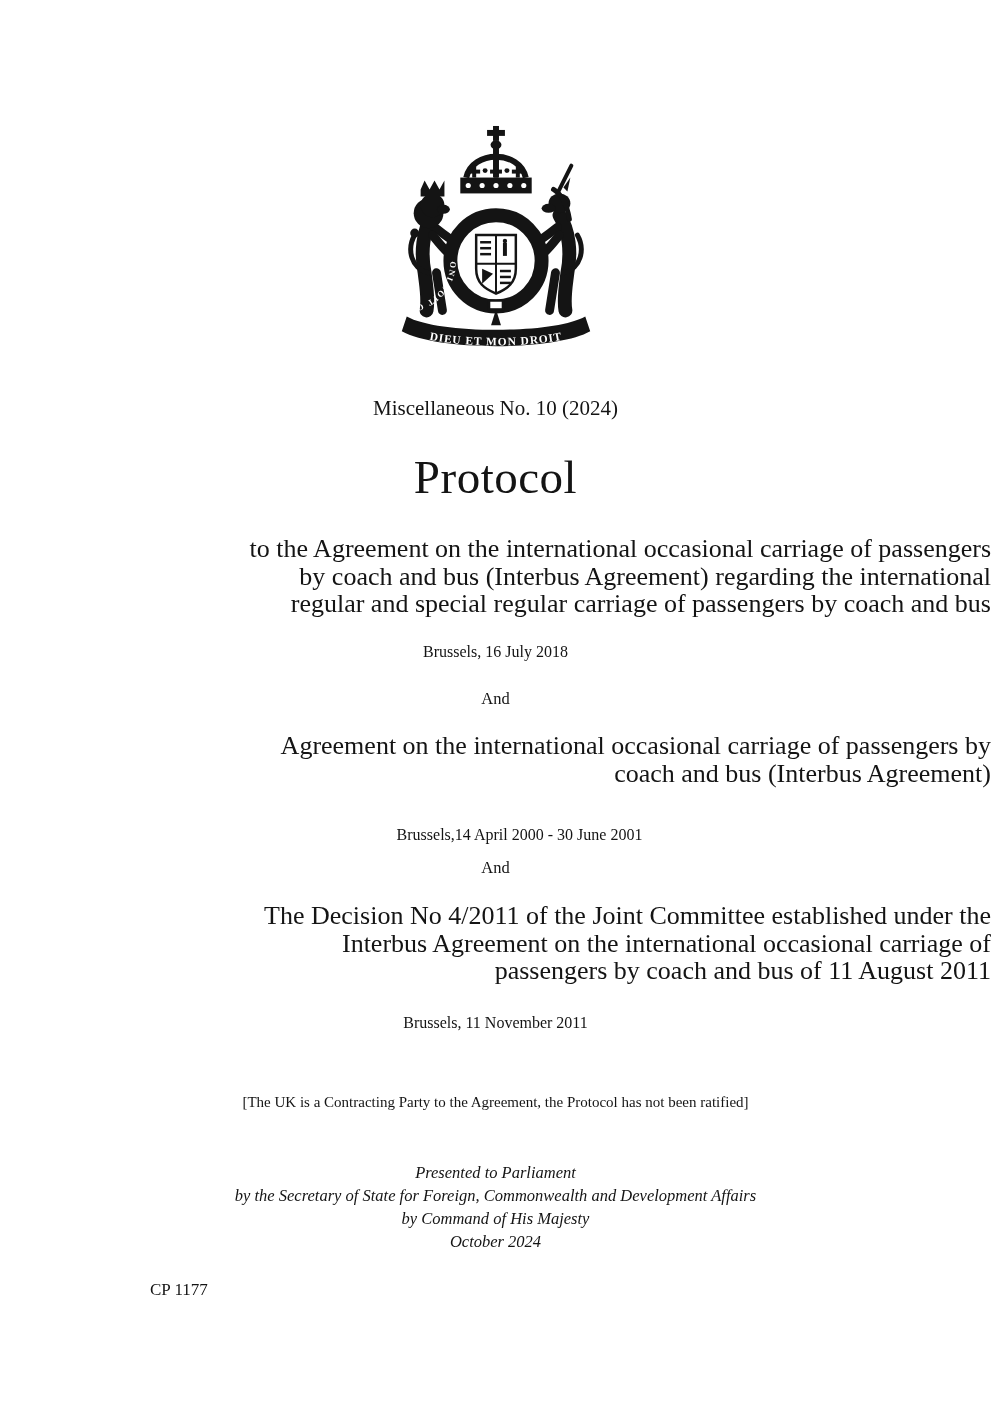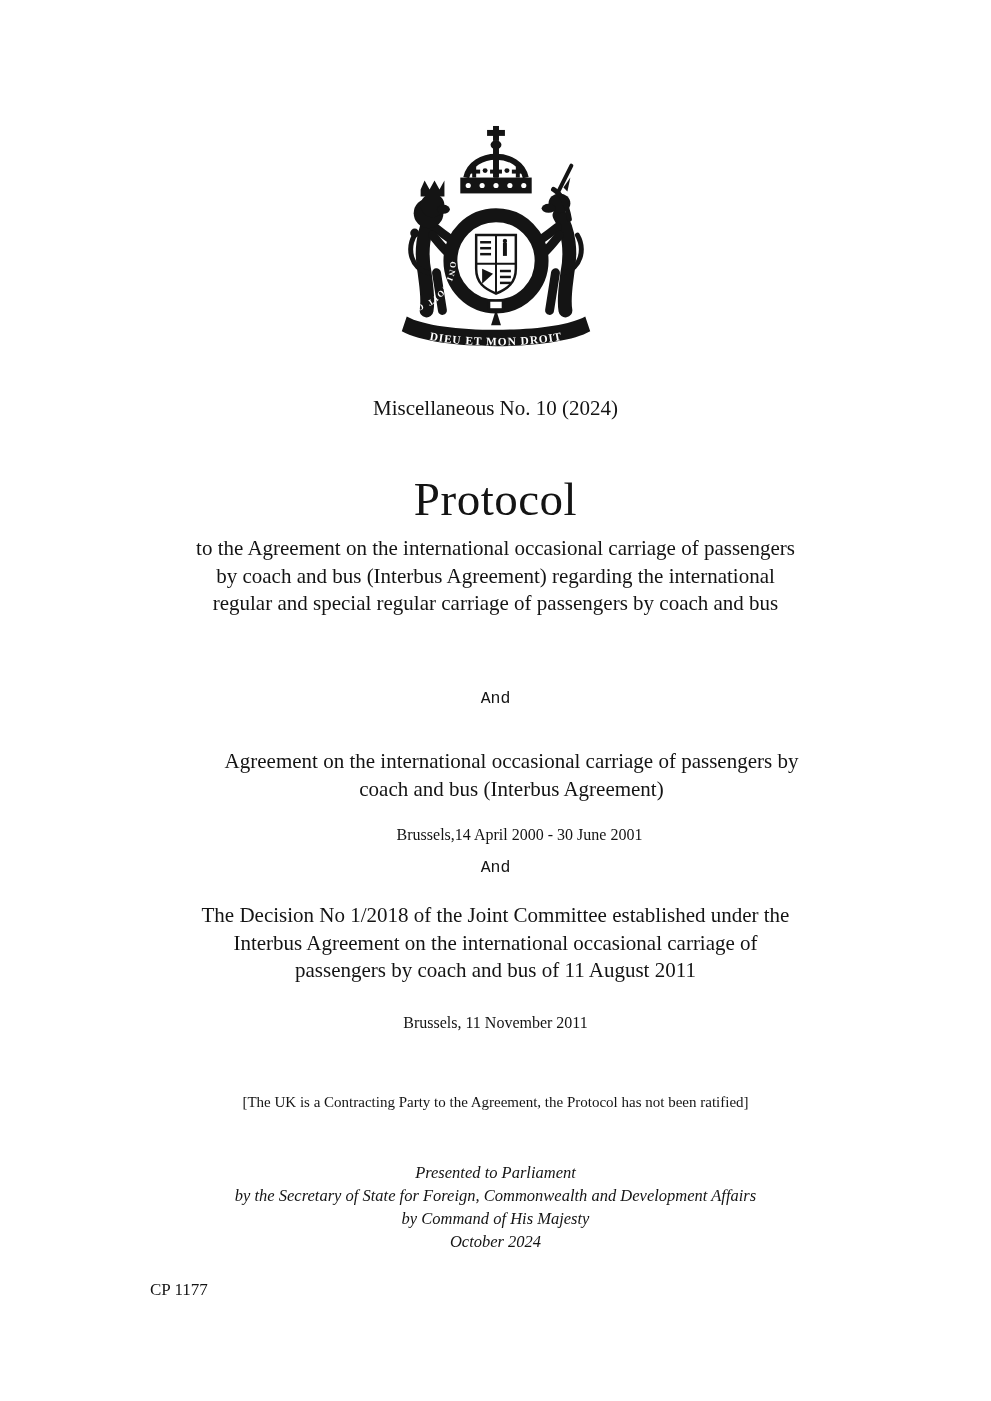--- a/index.html
+++ b/index.html
@@ -25,30 +25,30 @@
   }
   .arms {
     position: absolute;
     top: 122px;
     left: 50%;
     transform: translateX(-50%);
     width: 238px;
     height: 242px;
   }
   .series-line { top: 396px; font-size: 21px; }
-  .doc-title   { top: 472px; font-size: 47px; letter-spacing: 0.5px; }
-  .para        { font-size: 21px; line-height: 27.5px; }
+  .doc-title   { top: 450px; font-size: 47px; letter-spacing: 0.5px; }
+  .para        { font-size: 26px; line-height: 27.5px; text-align: right; }
   .p-subtitle  { top: 535px; }
-  .p-agree2    { top: 748px; margin-left: 32px; }
+  .p-agree2    { top: 732px; margin-left: 32px; }
   .p-decision  { top: 902px; }
   .date-line   { font-size: 16px; }
   .d1 { top: 643px; }
   .d2 { top: 826px; padding-left: 48px; }
   .d3 { top: 1014px; font-family: Liberation Serif, serif; }
-  .and-line    { font-size: 16.5px; font-family: Liberation Mono, monospace; }
+  .and-line    { font-size: 16.5px; }
   .a1 { top: 689px; }
   .a2 { top: 858px; }
   .note-line   { top: 1087px; font-size: 15px; margin-top: 7px; }
   .presented   { top: 1161px; font-size: 16.5px; font-style: italic; line-height: 23px; }
   .cp-number   {
     position: absolute;
     top: 1280px;
     left: 150px;
     font-size: 17px;
     text-align: center;
@@ -153,34 +153,35 @@
   <div class="block series-line">Miscellaneous No. 10 (2024)</div>
 
   <div class="block doc-title">Protocol</div>
 
   <div class="block para p-subtitle">
     <div>to the Agreement on the international occasional carriage of passengers</div>
     <div>by coach and bus (Interbus Agreement) regarding the international</div>
     <div>regular and special regular carriage of passengers by coach and bus</div>
   </div>
 
+  <div class="block date-line d1">Brussels, 16 July 2018</div>
 
   <div class="block and-line a1">And</div>
 
   <div class="block para p-agree2">
     <div>Agreement on the international occasional carriage of passengers by</div>
     <div>coach and bus (Interbus Agreement)</div>
   </div>
 
   <div class="block date-line d2">Brussels,14 April 2000 - 30 June 2001</div>
 
   <div class="block and-line a2">And</div>
 
   <div class="block para p-decision">
-    <div>The Decision No 1/2018 of the Joint Committee established under the</div>
+    <div>The Decision No 4/2011 of the Joint Committee established under the</div>
     <div>Interbus Agreement on the international occasional carriage of</div>
     <div>passengers by coach and bus of 11 August 2011</div>
   </div>
 
   <div class="block date-line d3">Brussels, 11 November 2011</div>
 
   <div class="block note-line">[The UK is a Contracting Party to the Agreement, the Protocol has not been ratified]</div>
 
   <div class="block presented">
     <div>Presented to Parliament</div>

